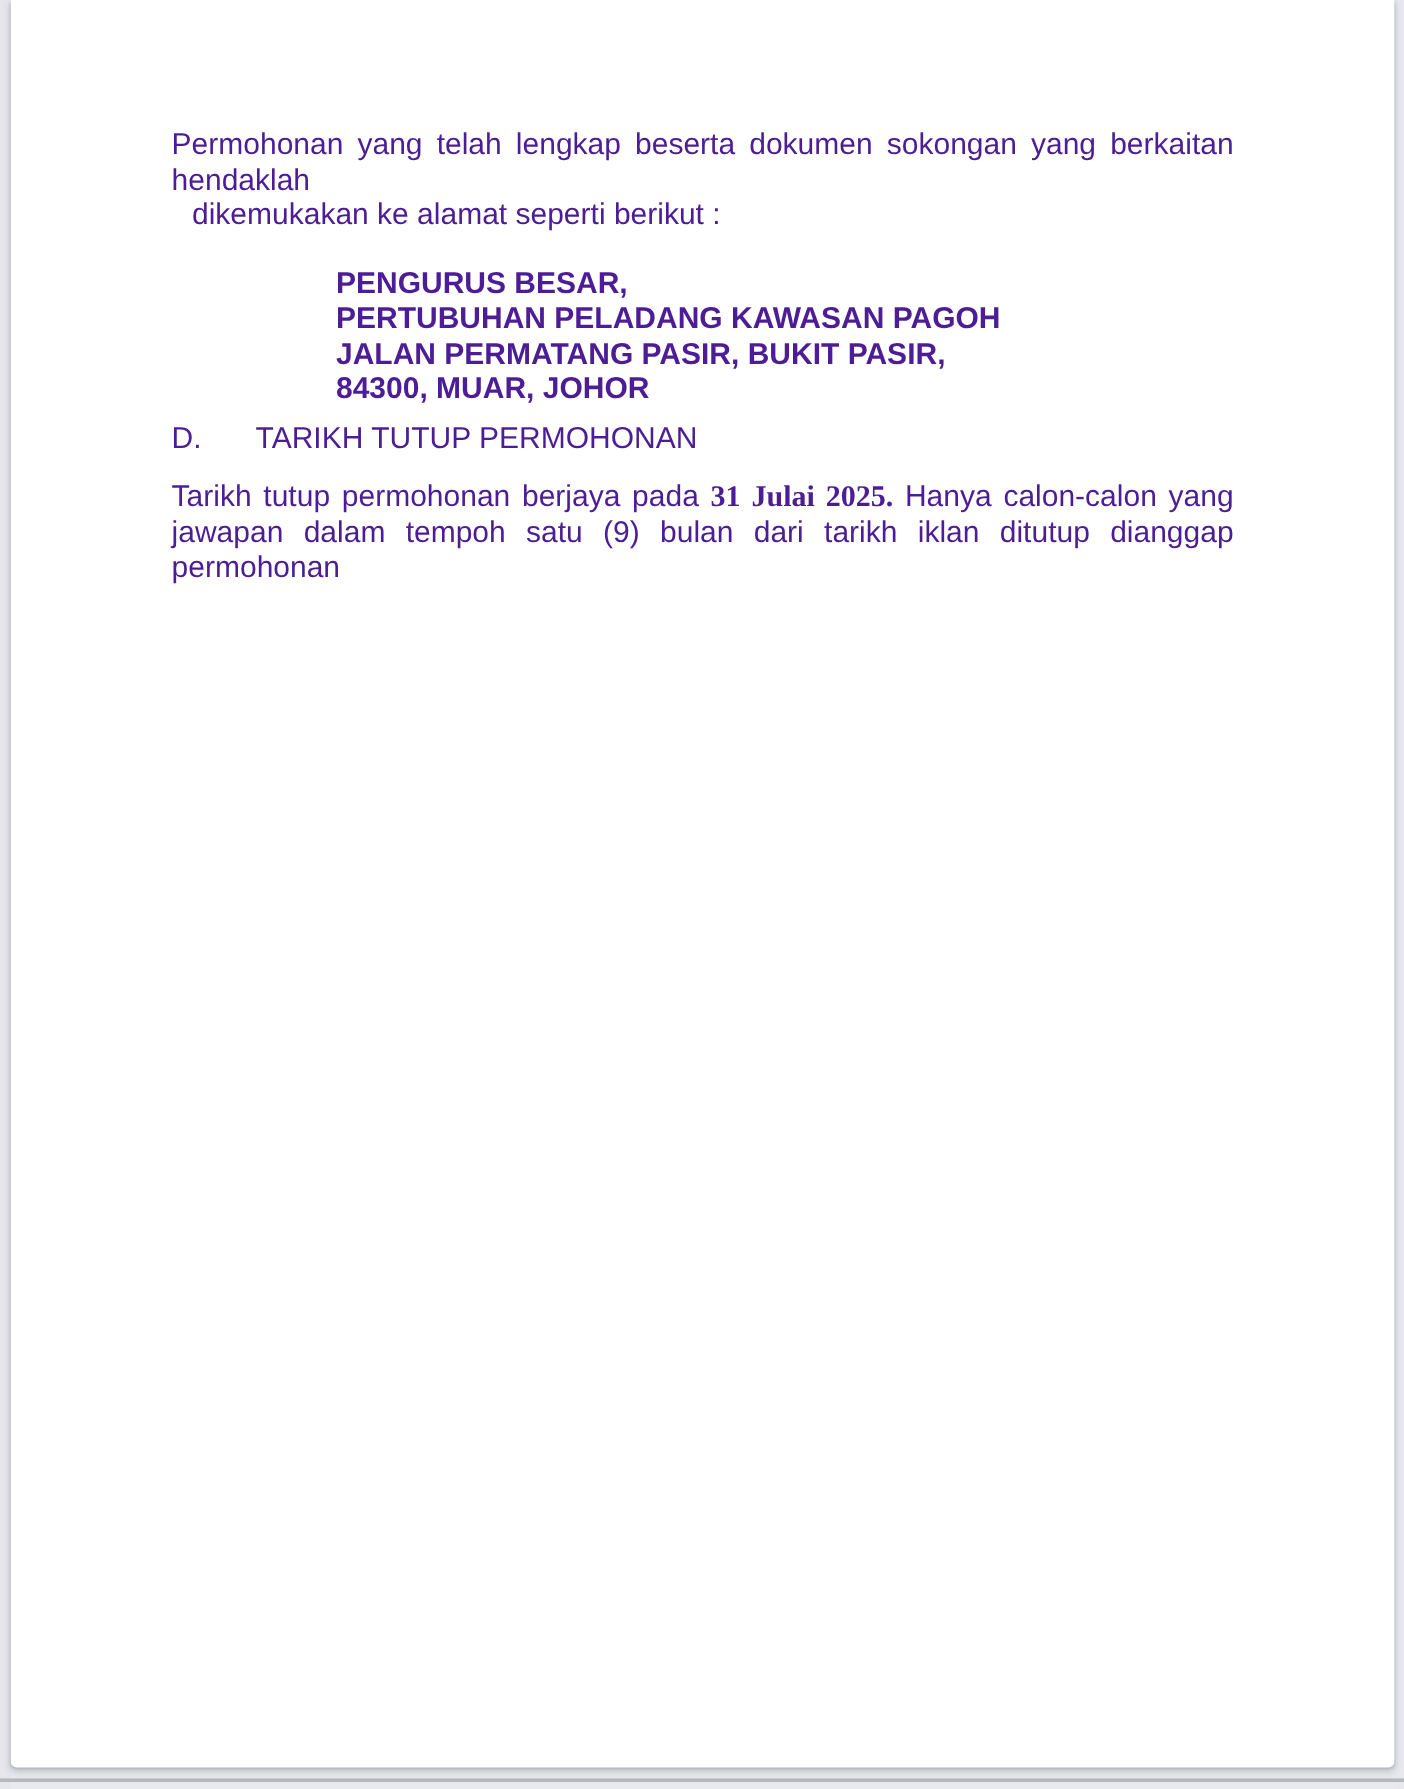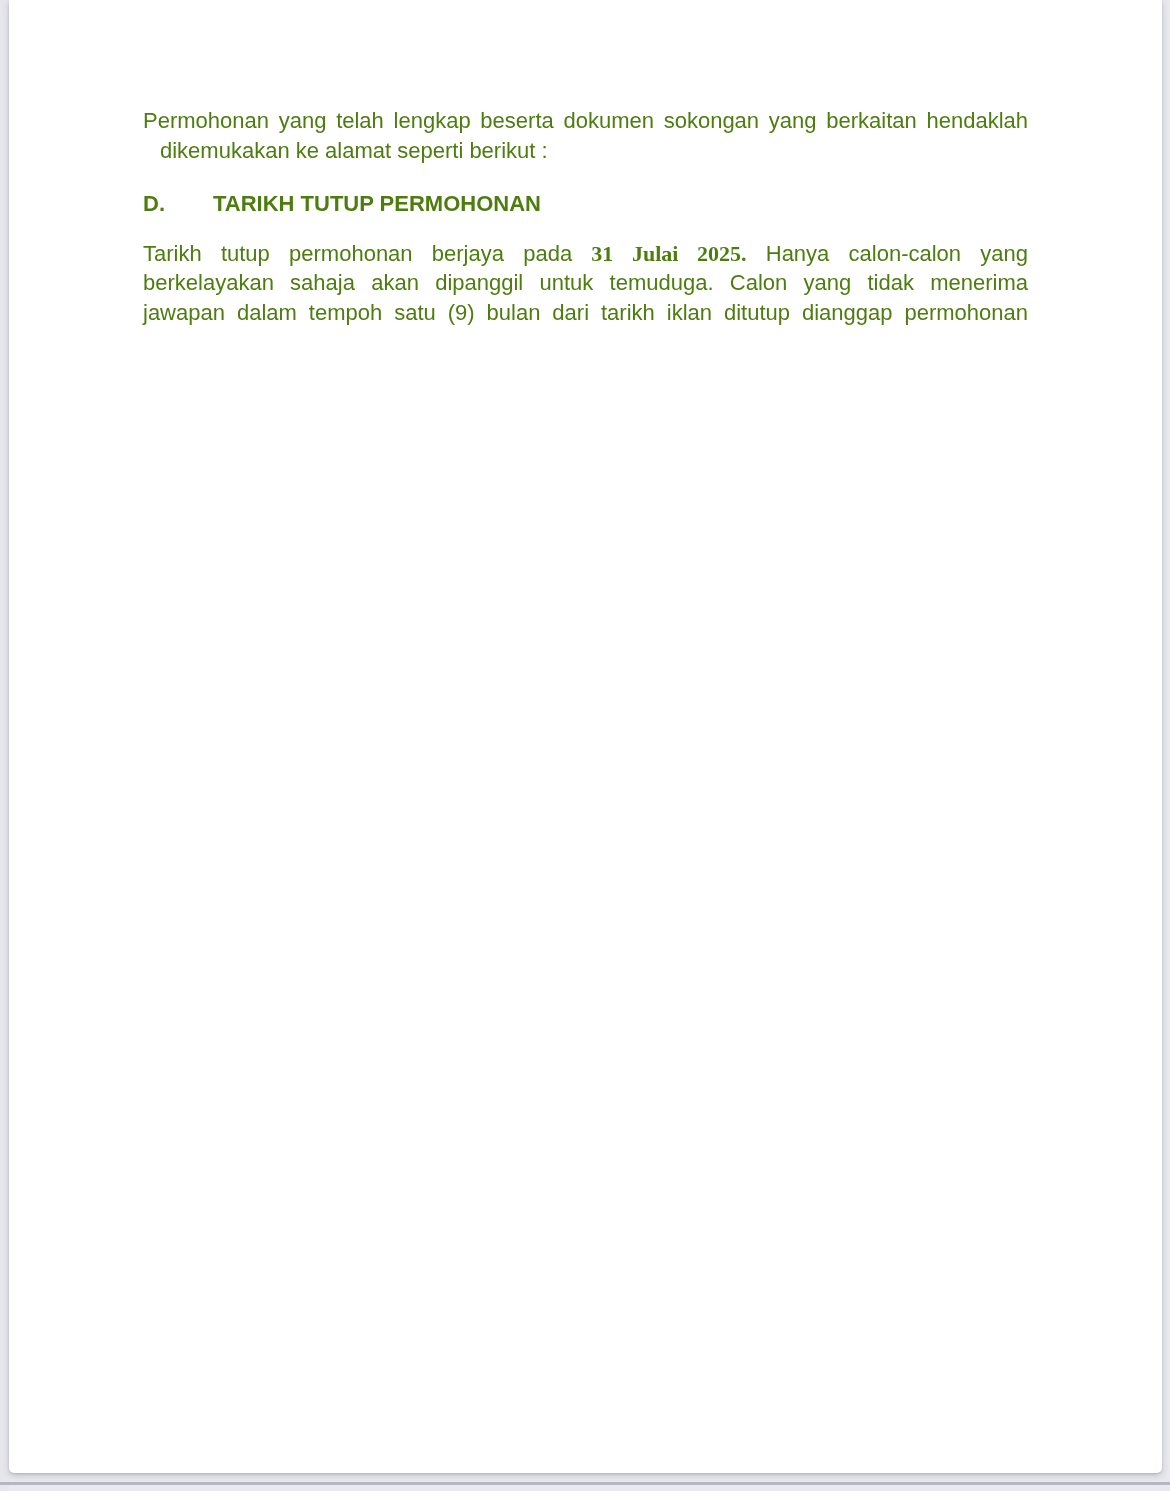--- a/index.html
+++ b/index.html
@@ -23,51 +23,56 @@
     box-shadow: 0 3px 6px rgba(110,110,130,0.30), 0 1px 2px rgba(110,110,130,0.25);
   }
   .viewer-divider {
     position: absolute;
     left: 0; top: 1482px;
     width: 100%; height: 3px;
     background: #b6b7c0;
   }
   .content {
     padding: 106px 134px 0 134px;
-    color: #4d7c0f;
-    font-size: 22px;
+    color: #4c1d95;
+    font-size: 25px;
     line-height: 29.5px;
   }
   .jline { text-align: justify; text-align-last: justify; white-space: normal; }
   .lline { text-align: left; margin-left: 17px; }
   .b { font-weight: bold; font-family: Liberation Serif, serif; }
   .address-block { margin: 27px 0 0 137px; font-weight: bold; }
-  .section-heading { margin-top: 24px; font-weight: bold; }
+  .section-heading { margin-top: 11px; font-weight: normal; }
   .section-label { display: inline-block; width: 70px; }
   .closing-paragraph { margin-top: 20px; }
 </style>
 </head>
 <body>
 
 <div class="viewer">
   <div class="page">
     <div class="content">
 
       <div>
         <div class="jline">Permohonan yang telah lengkap beserta dokumen sokongan yang berkaitan hendaklah</div>
         <div class="lline">dikemukakan ke alamat seperti berikut :</div>
       </div>
 
+      <div class="address-block">
+        <div>PENGURUS BESAR,</div>
+        <div>PERTUBUHAN PELADANG KAWASAN PAGOH</div>
+        <div>JALAN PERMATANG PASIR, BUKIT PASIR,</div>
+        <div>84300, MUAR, JOHOR</div>
+      </div>
 
       <div class="section-heading">
         <span class="section-label">D.</span><span>TARIKH TUTUP PERMOHONAN</span>
       </div>
 
       <div class="closing-paragraph">
         <div class="jline"><span>Tarikh tutup permohonan berjaya pada </span><span class="b">31 Julai 2025.</span><span> Hanya calon-calon yang</span></div>
-        <div class="jline">berkelayakan sahaja akan dipanggil untuk temuduga. Calon yang tidak menerima</div>
         <div class="jline">jawapan dalam tempoh satu (9) bulan dari tarikh iklan ditutup dianggap permohonan</div>
       </div>
 
     </div>
   </div>
   <div class="viewer-divider"></div>
 </div>
 
 </body></html>

